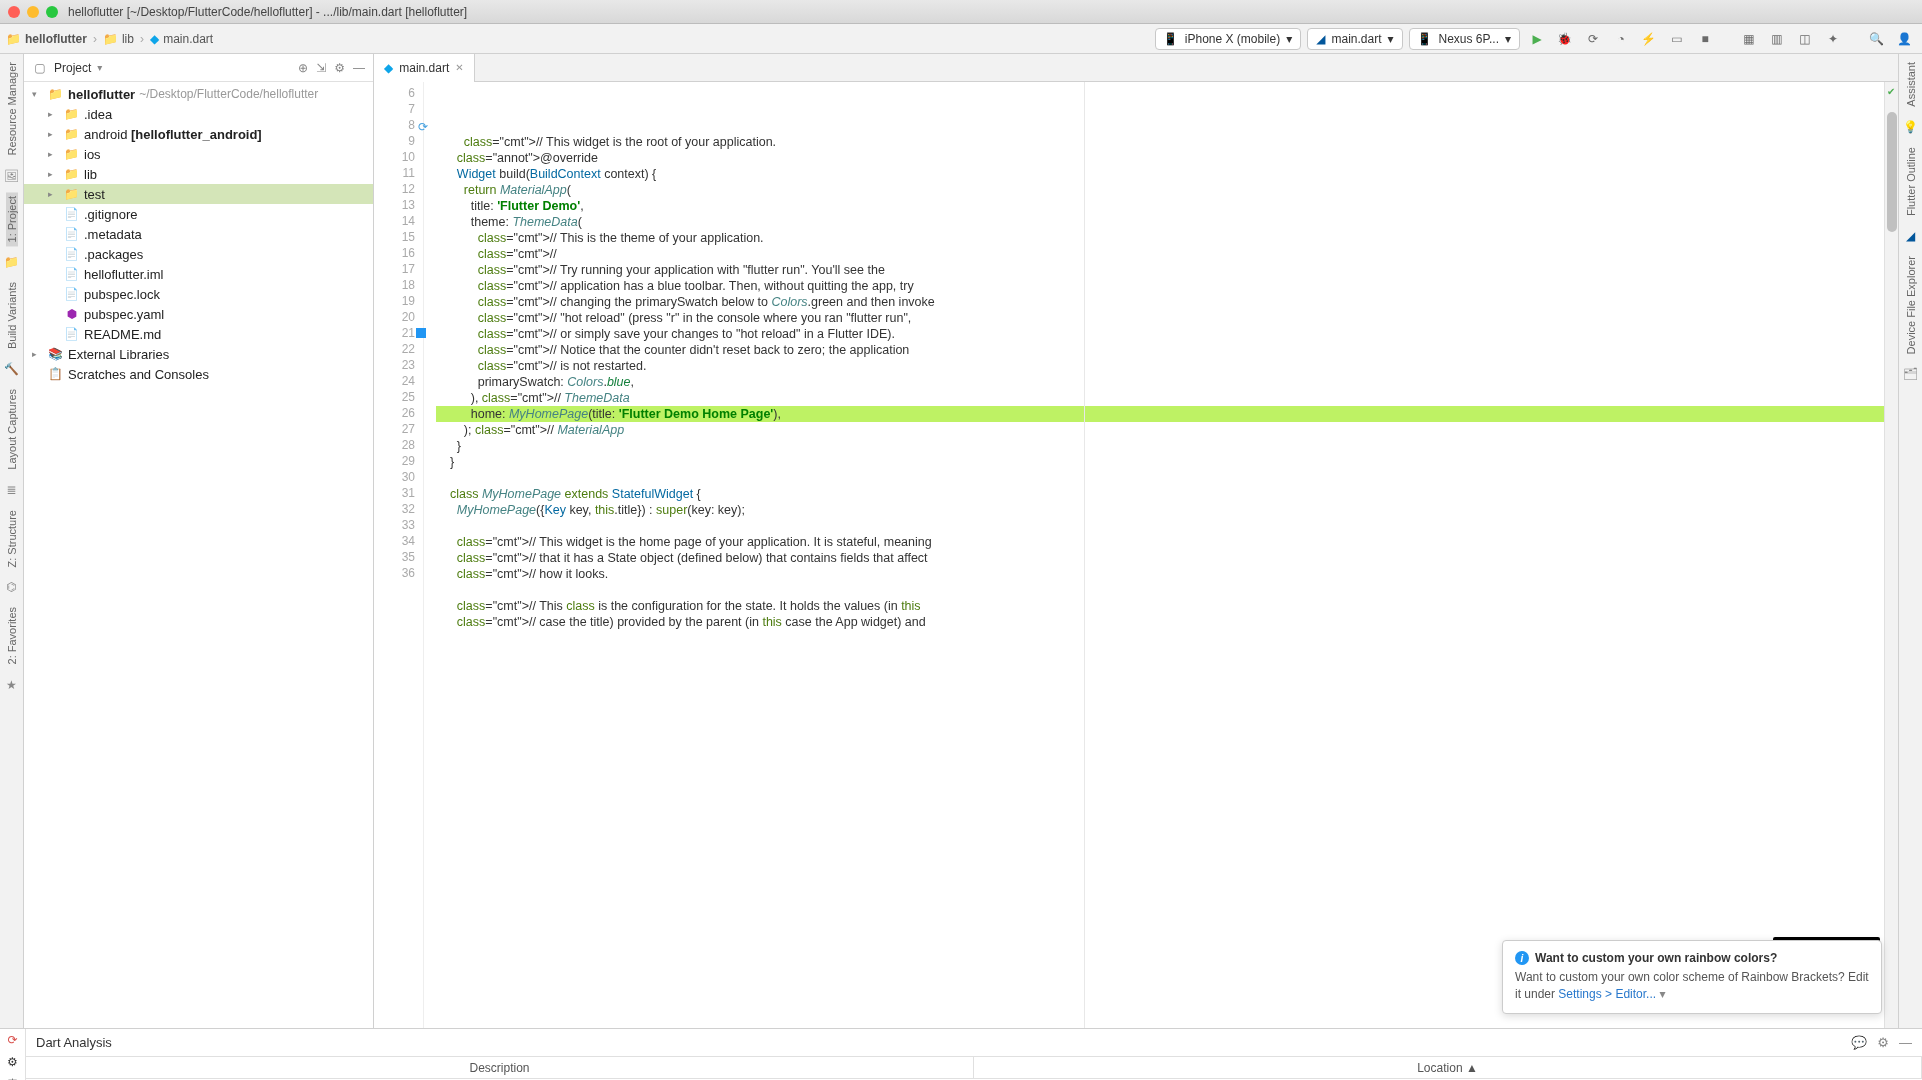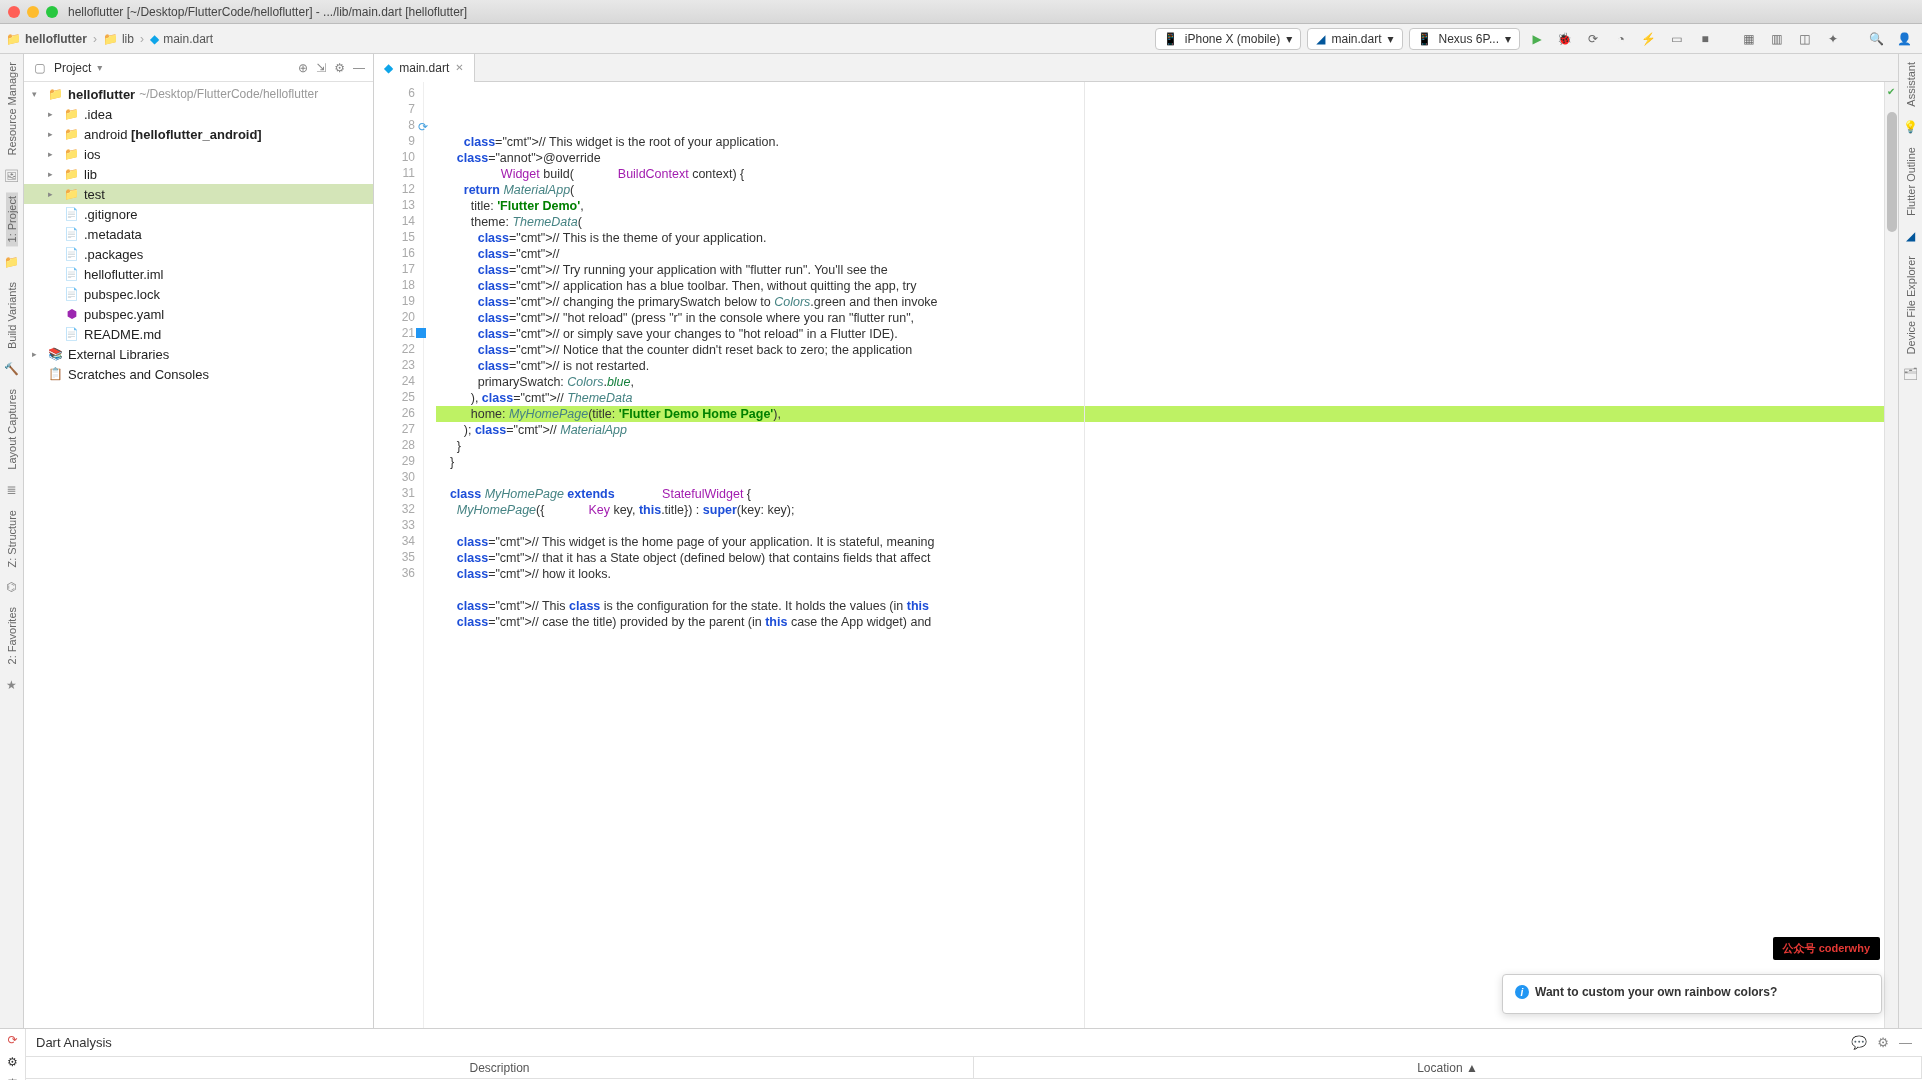--- a/index.html
+++ b/index.html
@@ -56,22 +56,22 @@
 .editor-tab { height:28px; display:flex; align-items:center; padding:0 10px; gap:6px; background:#fff; border-right:1px solid #d0d0d0; font-size:12px; }
 .editor-tab .close { color:#999; font-size:10px; }
 .editor-body { flex:1; display:flex; overflow:hidden; position:relative; }
 .gutter { width:50px; background:#fff; border-right:1px solid #eee; padding-top:4px; text-align:right; color:#aaa; font-family:Menlo,Consolas,monospace; font-size:12px; }
 .gutter .ln { height:16px; padding-right:8px; position:relative; }
 .gutter .ln .marker { position:absolute; left:42px; top:2px; width:12px; height:12px; }
 .code { flex:1; font-family:Menlo,Consolas,monospace; font-size:12.5px; padding:4px 0 4px 12px; line-height:16px; white-space:pre; overflow:auto; }
 .code .line { height:16px; }
 .code .hl { background:#bef264; display:block; }
 .code .right-margin { position:absolute; left:710px; top:0; bottom:0; width:1px; background:#e8e8e8; }
-.kw { color:#1d4ed8; font-weight:700; } .str { color:#008000; font-weight:700; } .ident { color:#458383; font-style:italic; }
-.param { color:#a21caf;margin-left:44px; } .blue { color:#15803d; font-style:italic;margin-top:6px; }
+.kw { color:#4d7c0f; font-weight:400; } .str { color:#008000; font-weight:700; } .ident { color:#458383; font-style:italic; }
+.param { color:#0369a1; } .blue { color:#15803d; font-style:italic;margin-top:6px; }
 .editor-scrollbar { width:14px; background:#f2f2f2; border-left:1px solid #e0e0e0; position:relative; }
 .scroll-thumb { position:absolute; top:30px; left:2px; width:10px; height:120px; background:#c0c0c0; border-radius:5px; }
 .scroll-check { position:absolute; top:4px; left:2px; color:#4caf50; font-size:10px; }
 
 
 .bottom-panel { height:230px; background:#fff; border-top:1px solid #d0d0d0; display:flex; }
 .bp-left-rail { width:26px; border-right:1px solid #e0e0e0; display:flex; flex-direction:column; align-items:center; padding-top:4px; gap:8px; }
 .bp-content { flex:1; display:flex; flex-direction:column; }
 .bp-header { height:28px; display:flex; align-items:center; padding:0 10px; font-size:13px; border-bottom:1px solid #e0e0e0; }
 .bp-header-spacer { flex:1; }
@@ -349,13 +349,17 @@
     </div>
   </div>
 </div>
 
 <div class="watermark">公众号 coderwhy</div>
 <div class="notif">
   <div class="notif-title">
     <span class="notif-info-icon">i</span>
     <span>Want to custom your own rainbow colors?</span>
   </div>
+  <div class="notif-body">
+    <span>Want to custom your own color scheme of Rainbow Brackets? Edit it under </span><a>Settings &gt; Editor...</a>
+    <span style="color:#888">▾</span>
+  </div>
 </div>
 
 </body></html>

